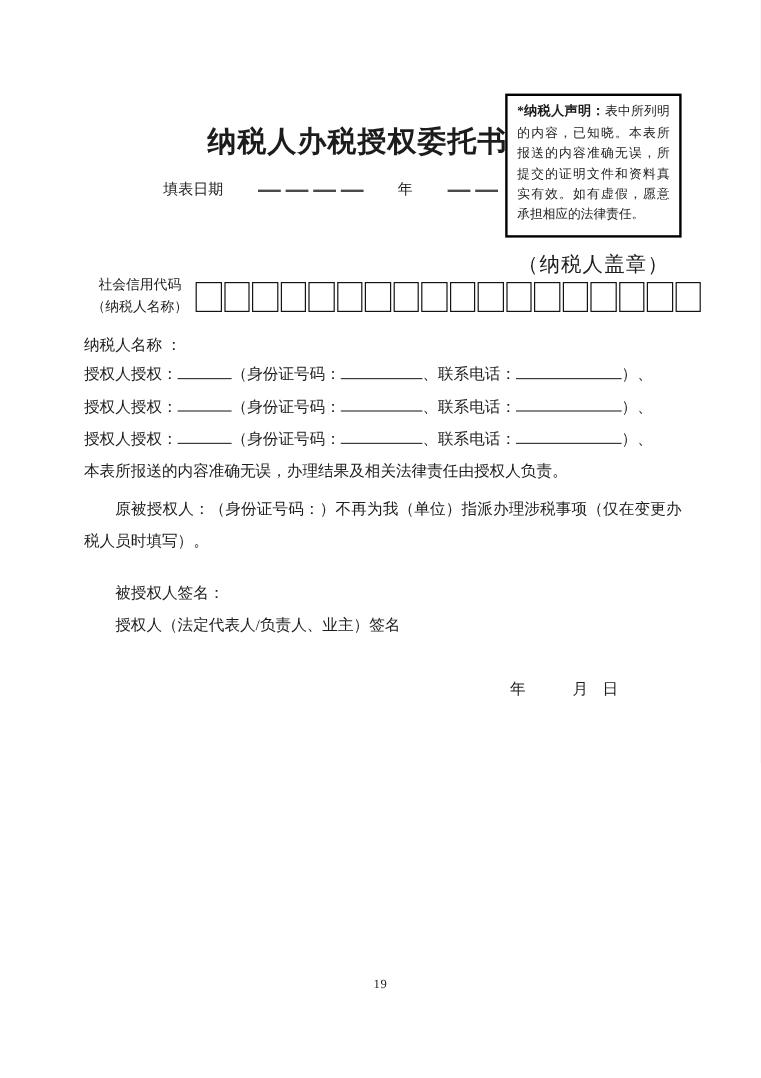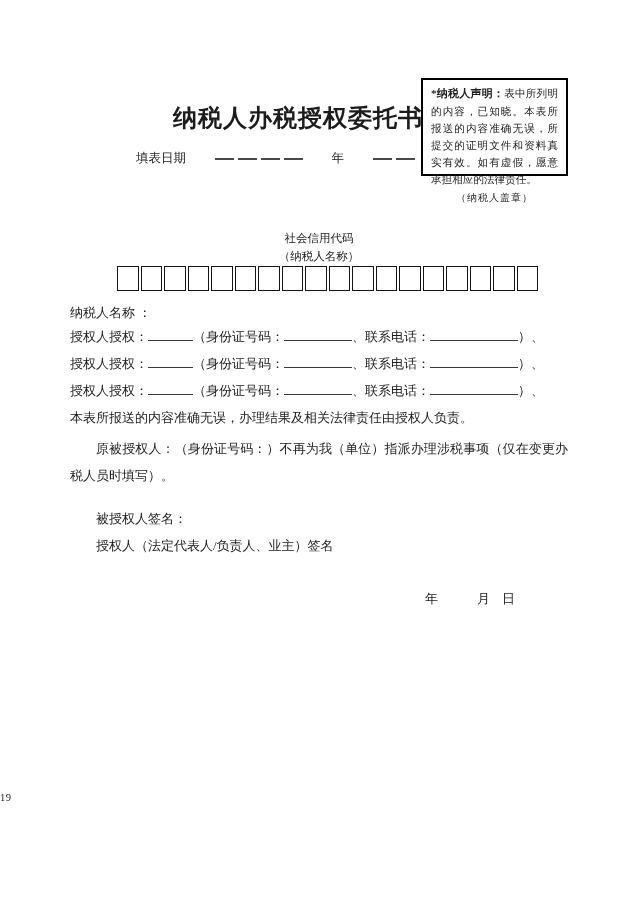--- a/index.html
+++ b/index.html
@@ -49,42 +49,41 @@
     border-top: 2px solid #4a4a4a;
     margin: 0 2px;
     vertical-align: middle;
   }
   .dash-group { display: inline-flex; align-items: center; margin: 0 4px; }
   .declaration-box {
     position: absolute;
     top: 0;
     right: 0;
     width: 147px;
-    height: 98px;
+    height: 120px;
     border: 2px solid #000;
     padding: 5px 8px 4px 8px;
     font-size: 10.6px;
     line-height: 1.62;
     text-align: justify;
     background: #fff;
   }
   .declaration-box b { font-size: 11px; }
   .declaration-seal {
     text-align: center;
-    font-size: 10px;
+    font-size: 17px;
     letter-spacing: 1px;
-    margin-top: 1px;
+    margin-top: 18px;
   }
 
   
   .credit-row {
     margin-top: 22px;
     display: flex;
     align-items: center;
-    flex-direction: column;
   }
   .credit-label {
     width: 93px;
     text-align: center;
     font-size: 11.5px;
     line-height: 1.55;
     flex: none;
   }
   .code-boxes {
     display: flex;
@@ -130,22 +129,22 @@
 
   
   .instructions { margin-top: 38px; }
   .instructions .heading { line-height: 27px; text-indent: 2em; }
 
   
   .page-number {
     position: absolute;
     left: 0;
     right: 0;
-    top: 792px;
-    text-align: left;
+    top: 815px;
+    text-align: center;
     font-size: 10.5px;
     letter-spacing: 0.5px;
   }
 </style>
 </head>
 <body>
 
 <div class="page">
   <div class="content">
 

